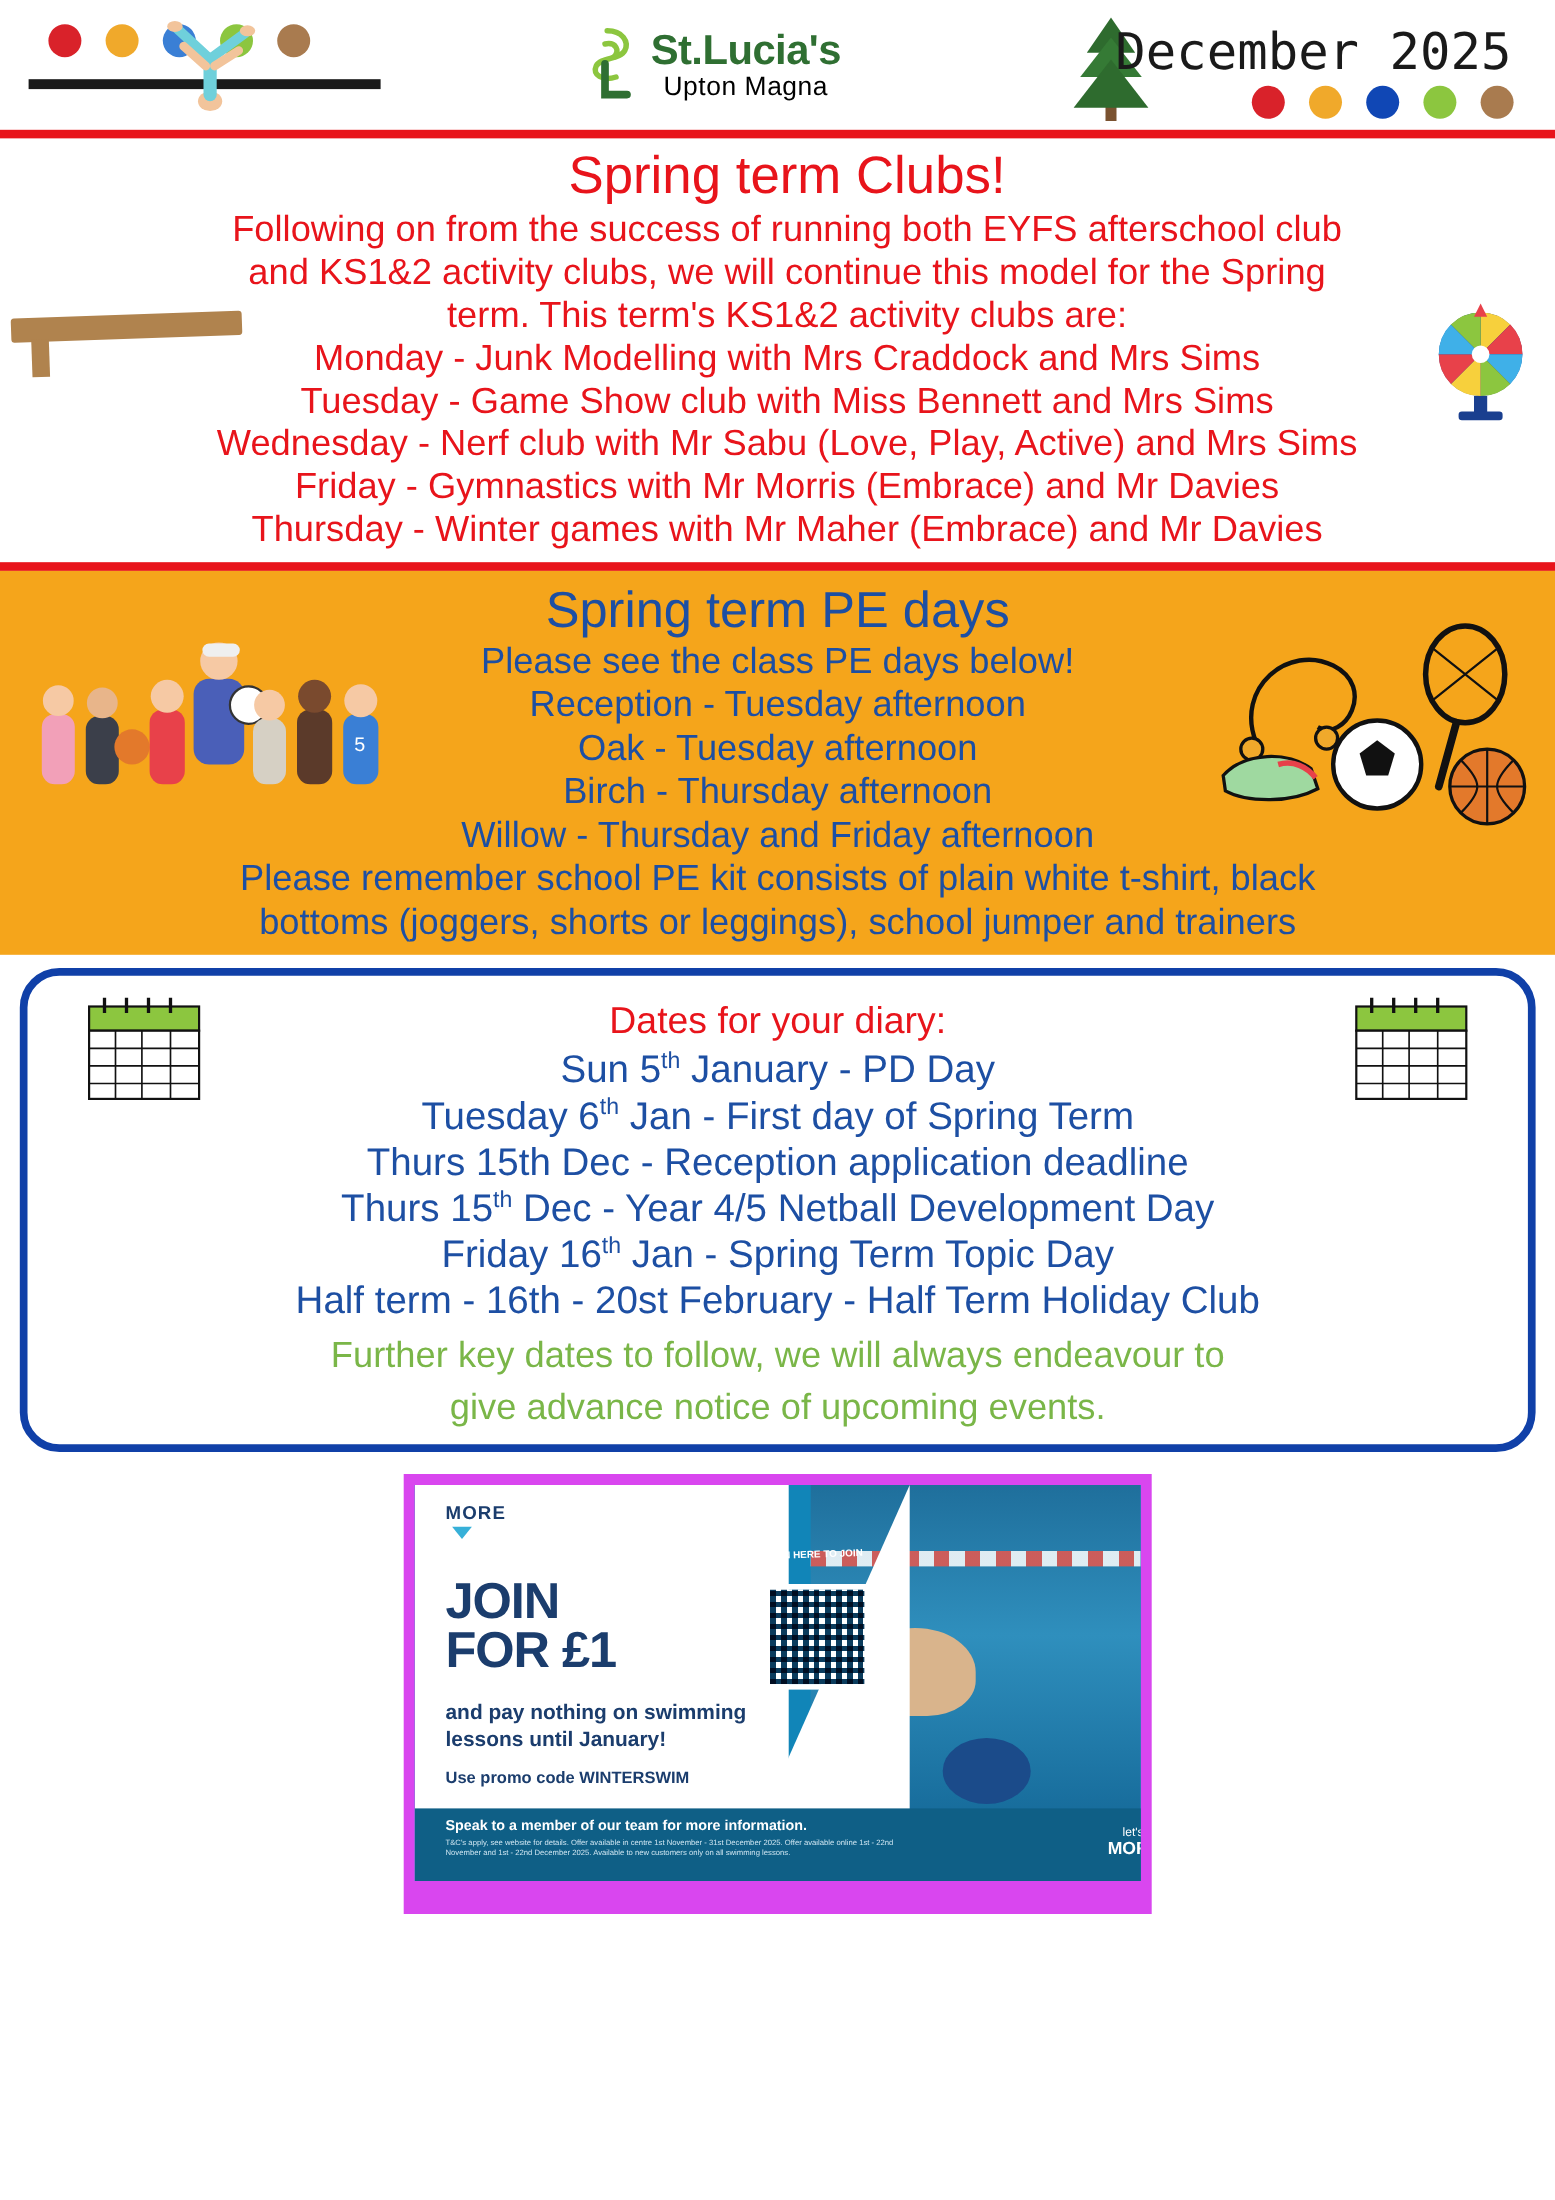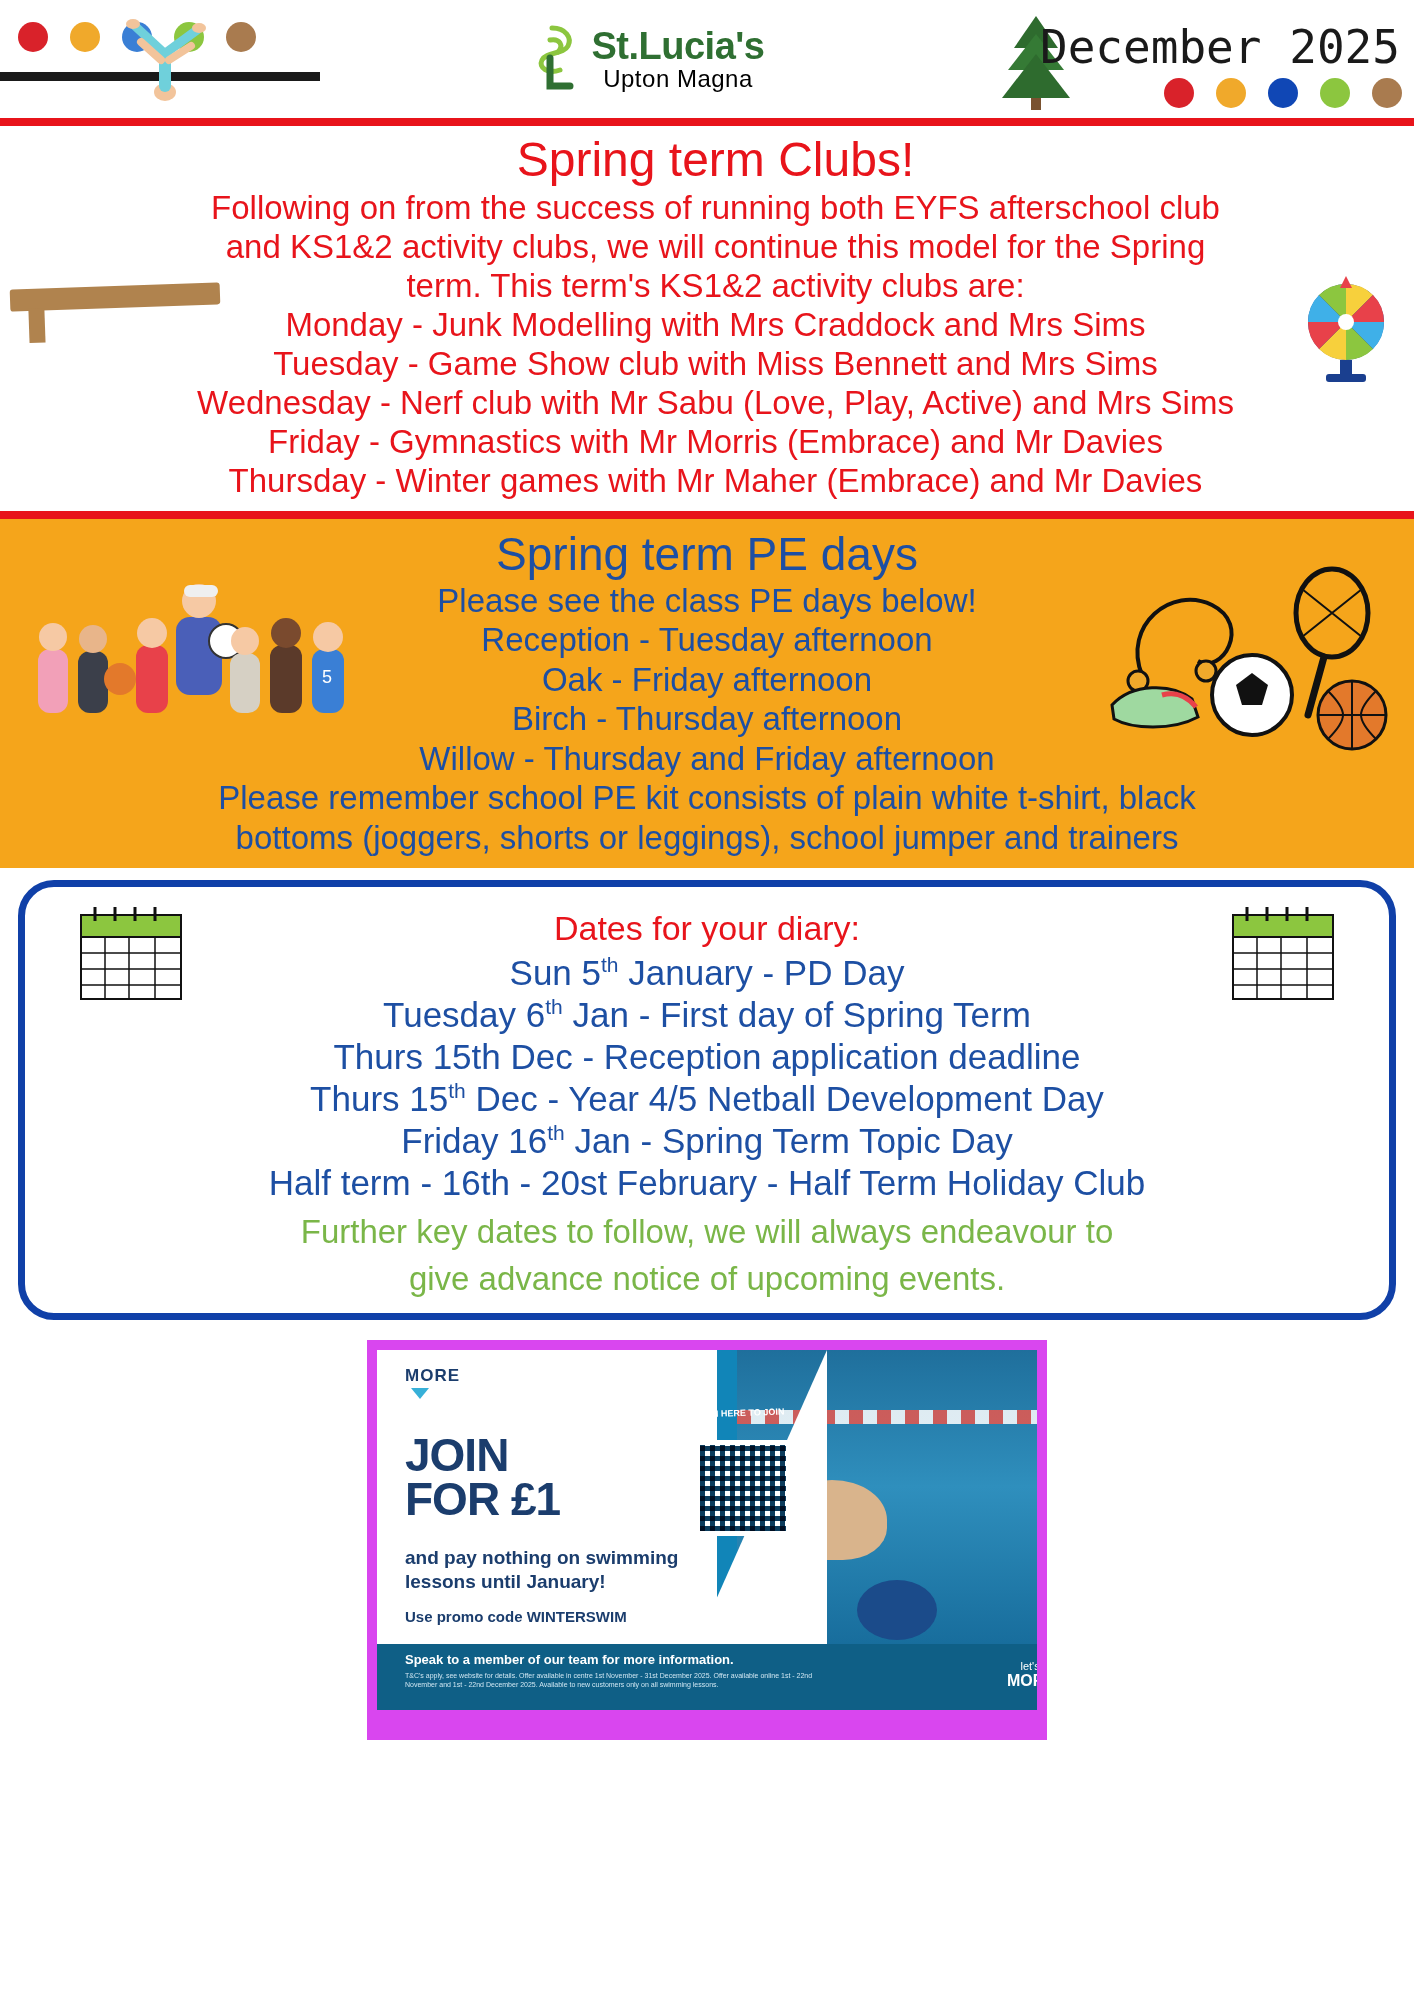--- a/index.html
+++ b/index.html
@@ -21,21 +21,21 @@
     background: #ffffff;
   }
 
   
   .header {
     position: relative;
     height: 118px;
     display: flex;
     align-items: center;
     justify-content: space-between;
-    padding: 0 0;
+    padding: 0 26px;
     box-sizing: border-box;
   }
   .header-left {
     position: relative;
     width: 330px;
     height: 118px;
   }
   .dotrow {
     position: absolute;
     display: flex;
@@ -521,21 +521,21 @@
       <polygon points="150,108 166,120 160,140 140,140 134,120" fill="#111"></polygon>
       <circle cx="250" cy="150" r="34" fill="#e3792b" stroke="#111" stroke-width="3"></circle>
       <path d="M216 150 H284 M250 116 V184 M226 126 C246 146 246 154 226 174 M274 126 C254 146 254 154 274 174" stroke="#111" stroke-width="2" fill="none"></path>
       <path d="M10 140 C30 118 70 118 90 134 L96 152 C70 166 30 164 12 154 Z" fill="#9fd9a0" stroke="#111" stroke-width="3"></path>
       <path d="M60 130 C74 126 86 132 94 142" stroke="#e8414a" stroke-width="5" fill="none"></path>
     </svg>
 
     <h2>Spring term PE days</h2>
     <div class="line">Please see the class PE days below!</div>
     <div class="line">Reception - Tuesday afternoon</div>
-    <div class="line">Oak - Friday afternoon</div>
+    <div class="line">Oak - Tuesday afternoon</div>
     <div class="line">Birch - Thursday afternoon</div>
     <div class="line">Willow - Thursday and Friday afternoon</div>
     <div class="line">Please remember school PE kit consists of plain white t-shirt, black</div>
     <div class="line">bottoms (joggers, shorts or leggings), school jumper and trainers</div>
   </div>
 
   <div class="diary-wrap">
     <div class="diary">
 
       <svg class="cal left" viewBox="0 0 120 110">

